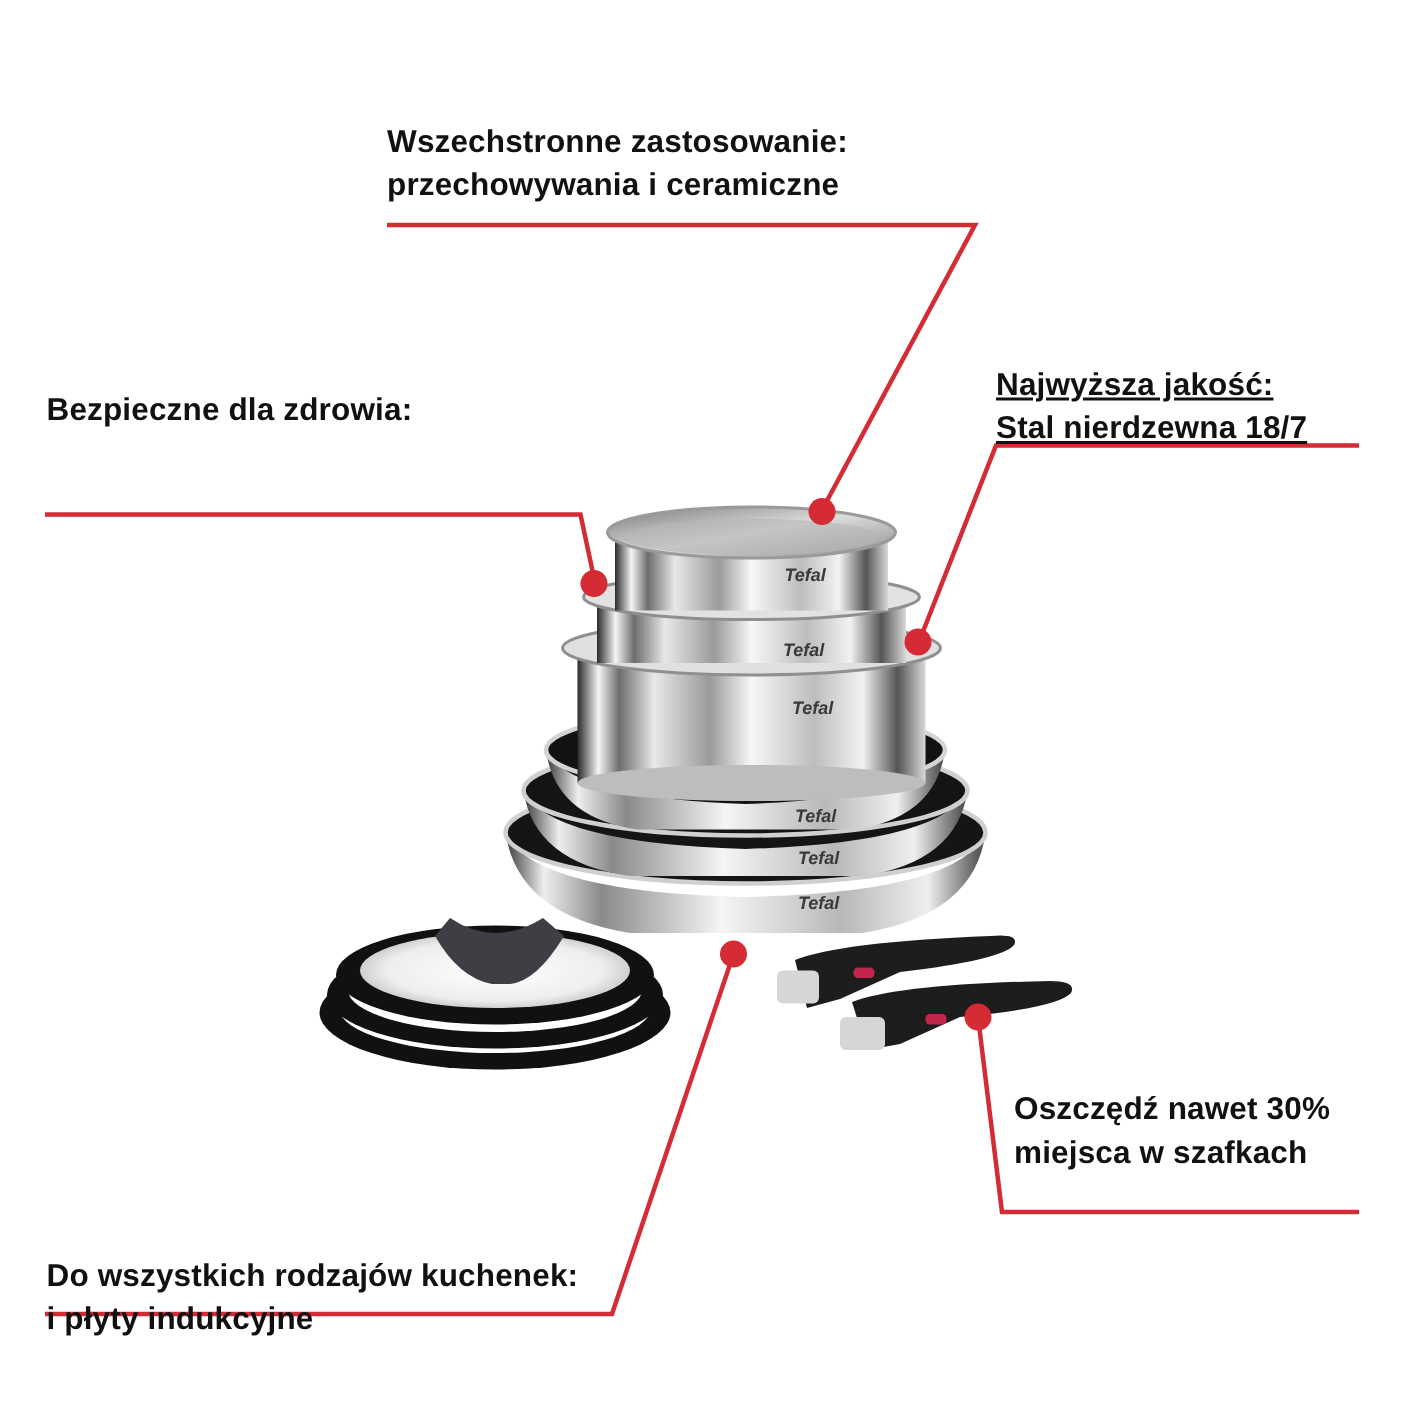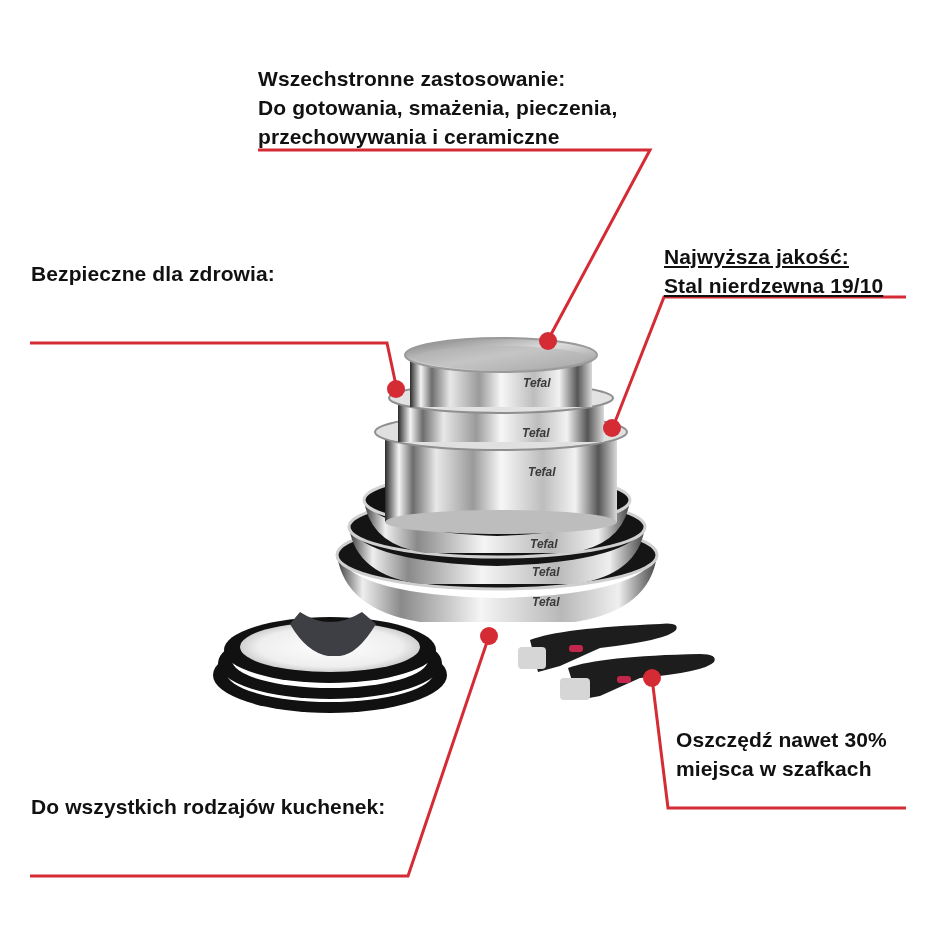--- a/index.html
+++ b/index.html
@@ -117,35 +117,35 @@
   </g>
   <g fill="#d42b34">
     <circle cx="548" cy="341" r="9"></circle>
     <circle cx="396" cy="389" r="9"></circle>
     <circle cx="612" cy="428" r="9"></circle>
     <circle cx="489" cy="636" r="9"></circle>
     <circle cx="652" cy="678" r="9"></circle>
   </g>
 </svg>
 
-<div class="callout" style="left:258px; top:64px;">
+<div class="callout" style="left:258px; top:80px;">
   <span class="line">Wszechstronne zastosowanie:</span>
-  <span class="line">Do gotowania, smażenia, pieczenia,</span>
   <span class="line">przechowywania i ceramiczne</span>
 </div>
 
 <div class="callout" style="left:31px; top:259px;">
   <span class="line">Bezpieczne dla zdrowia:</span>
 </div>
 
 <div class="callout" style="left:664px; top:242px;text-decoration:underline;">
   <span class="line">Najwyższa jakość:</span>
-  <span class="line">Stal nierdzewna 19/10</span>
+  <span class="line">Stal nierdzewna 18/7</span>
 </div>
 
 <div class="callout" style="left:676px; top:725px;">
   <span class="line">Oszczędź nawet 30%</span>
   <span class="line">miejsca w szafkach</span>
 </div>
 
-<div class="callout" style="left:31px; top:792px;">
+<div class="callout" style="left:31px; top:836px;">
   <span class="line">Do wszystkich rodzajów kuchenek:</span>
+  <span class="line">i płyty indukcyjne</span>
 </div>
 
 </body></html>

